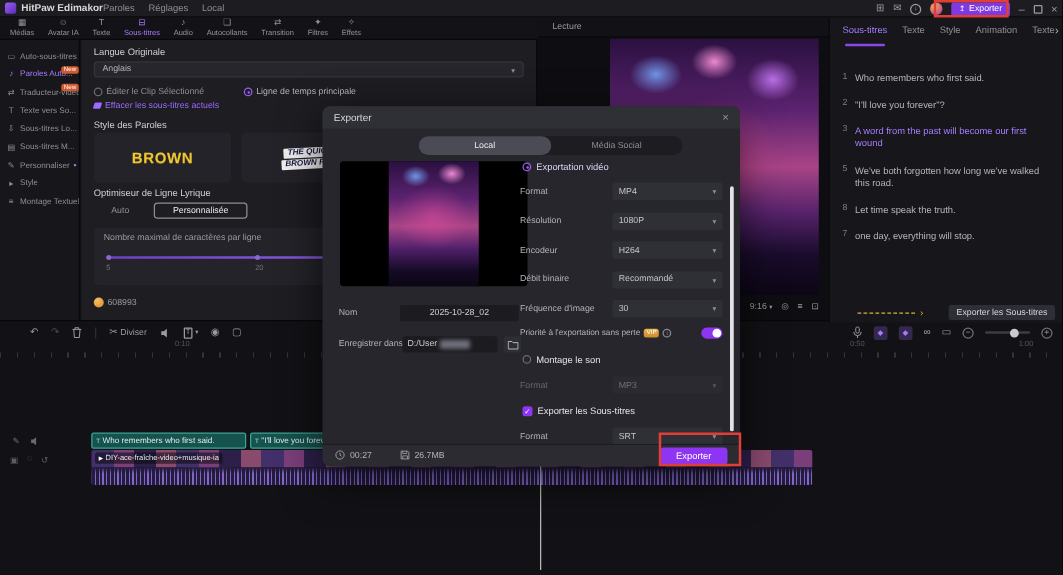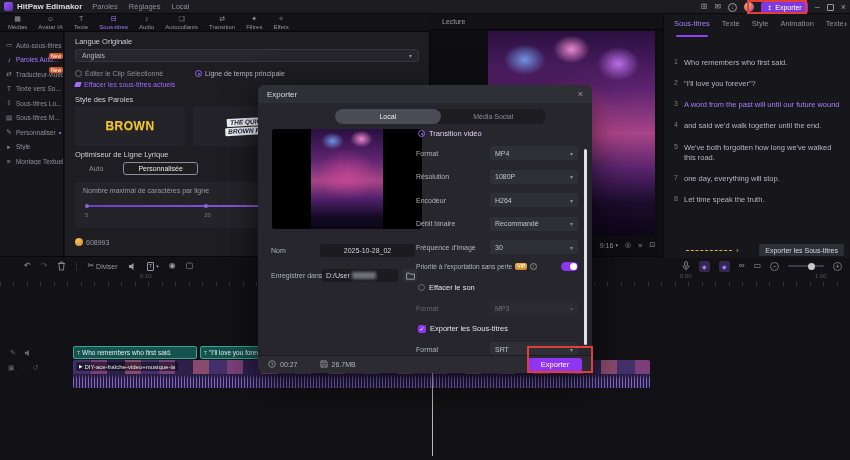--- a/index.html
+++ b/index.html
@@ -1,21 +1,21 @@
 <!DOCTYPE html>
 <html><head>
 <meta charset="utf-8">
 <style>
 *{margin:0;padding:0;box-sizing:border-box}
 body{background:#000;font-family:"Liberation Sans",sans-serif}
 #app{position:relative;width:850px;height:460px;background:#101014;overflow:hidden;color:#c8c8cc;font-family:"Liberation Sans",sans-serif}
 
 .titlebar{position:absolute;left:0;top:0;width:850px;height:14px;background:#1c1c21;display:flex;align-items:center;border-bottom:1px solid #0a0a0d;z-index:20}
 .logo{width:9px;height:9px;border-radius:2px;margin:0 4px 0 4px;background:linear-gradient(135deg,#9a5cf5,#5c2bb8)}
-.appname{font-size:8px;color:#d8d8dc;font-weight:bold;margin-right:10px;white-space:nowrap}
+.appname{font-size:8px;color:#d8d8dc;font-weight:bold;white-space:nowrap}
 .menus{display:flex;gap:11px}
 .menus .menu{font-size:7.5px;color:#8e8e96;cursor:default}
 .proj{position:absolute;left:0;right:0;text-align:center;font-size:7.5px;color:#8e8e96;pointer-events:none}
 .tb-right{position:absolute;right:4px;top:0;height:14px;display:flex;align-items:center;gap:7px;z-index:21}
 .tb-ric{font-size:8px;color:#9a9aa0;line-height:1}
 .dl-circ{width:9px;height:9px;border:1px solid #9a9aa0;border-radius:50%;font-size:6px;color:#9a9aa0;display:flex;align-items:center;justify-content:center}
 .avatar{width:10px;height:10px;border-radius:50%;background:radial-gradient(circle at 35% 30%,#f2b05a,#c2558a 70%,#7a3a8e)}
 .exp-btn{height:11px;padding:0 6px;background:#7e3ae0;border-radius:2px;display:flex;align-items:center;gap:3px;color:#fff;font-size:7px}
 .exp-btn .ic{font-size:6px}
 .win-min{font-size:9px;color:#9a9aa0;line-height:1}
@@ -405,42 +405,38 @@
           <span class="txt">Who remembers who first said.</span>
         </div>
 
         <div class="rp-row">
           <span class="num">2</span>
           <span class="txt">"I'll love you forever"?</span>
         </div>
 
         <div class="rp-row hl">
           <span class="num">3</span>
-          <span class="txt">A word from the past will until our future wound</span>
-        </div>
-
-        <div class="rp-row">
-          <span class="num">4</span>
-          <span class="txt">and said we'd walk together until the end.</span>
-        </div>
+          <span class="txt">A word from the past will become our first wound</span>
+        </div>
+
 
         <div class="rp-row">
           <span class="num">5</span>
           <span class="txt">We've both forgotten how long we've walked this road.</span>
         </div>
 
 
         <div class="rp-row">
+          <span class="num">8</span>
+          <span class="txt">Let time speak the truth.</span>
+        </div>
+
+        <div class="rp-row">
           <span class="num">7</span>
           <span class="txt">one day, everything will stop.</span>
-        </div>
-
-        <div class="rp-row">
-          <span class="num">8</span>
-          <span class="txt">Let time speak the truth.</span>
         </div>
       </div>
     <div class="rp-bottom">
       <span class="ydash"></span>
       <span class="ychev">›</span>
       <span class="rp-export">Exporter les Sous-titres</span>
     </div>
   </div>
 
   <div class="timeline">
@@ -540,21 +536,21 @@
         <span class="blurbit"></span>
     </div>
     <span class="folderbtn">
         <svg width="9" height="8" viewBox="0 0 9 8">
           <path d="M.6 1.2h3l.8.9h4v5.1H.6z" fill="none" stroke="#b5b5bc" stroke-width=".8"></path>
         </svg>
       </span>
 
     <div class="dg-section" style="left:160px;top:44px">
       <span class="radio sel"></span>
-      <span>Transition vidéo</span>
+      <span>Exportation vidéo</span>
     </div>
     <div class="dg-fields">
 
         <div class="dg-frow">
           <span class="fl">Format</span>
           <span class="dg-sel">
             <span>MP4</span>
             <span class="caret">▾</span>
           </span>
         </div>
@@ -592,21 +588,21 @@
         </div>
       </div>
     <div class="dg-toggle-row">
       <span class="tl">Priorité à l'exportation sans perte</span>
       <span class="vip">VIP</span>
       <span class="info">i</span>
       <span class="toggle"></span>
     </div>
     <div class="dg-section" style="left:160px;top:198px;color:#e2e2e8">
       <span class="radio"></span>
-      <span>Effacer le son</span>
+      <span>Montage le son</span>
     </div>
     <div class="dg-frow dim45" style="position:absolute;left:158px;top:216px;width:162px">
       <span class="fl">Format</span>
       <span class="dg-sel">
         <span>MP3</span>
         <span class="caret">▾</span>
       </span>
     </div>
     <div class="dg-section" style="left:160px;top:239px;color:#e2e2e8">
       <span class="chk">✓</span>

